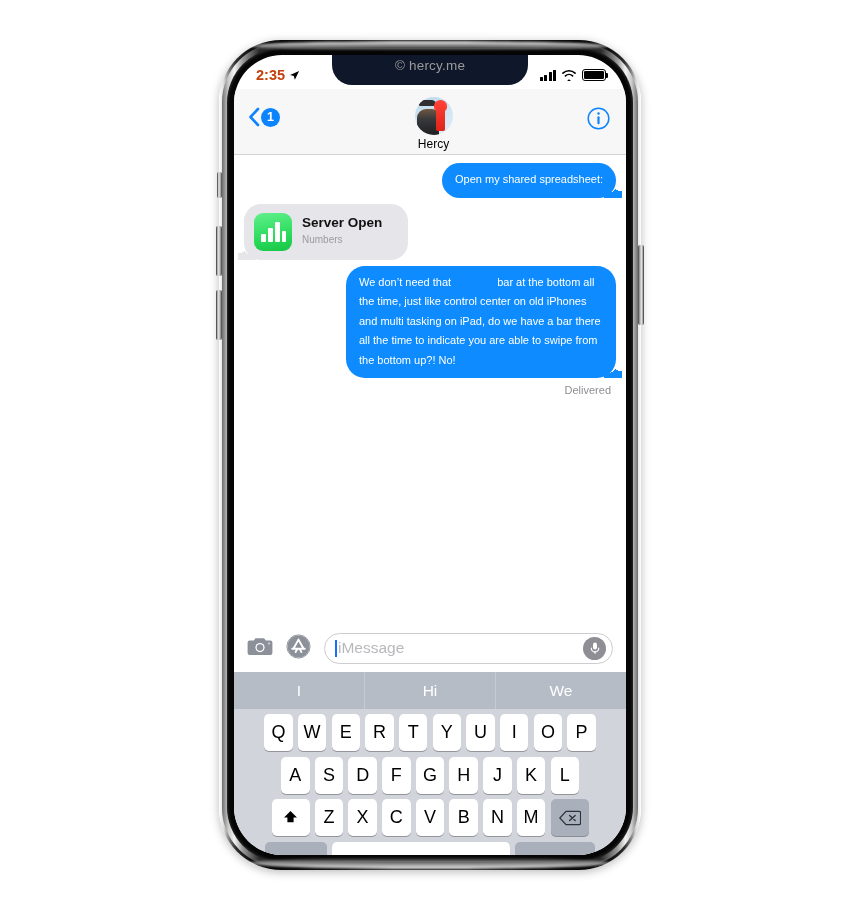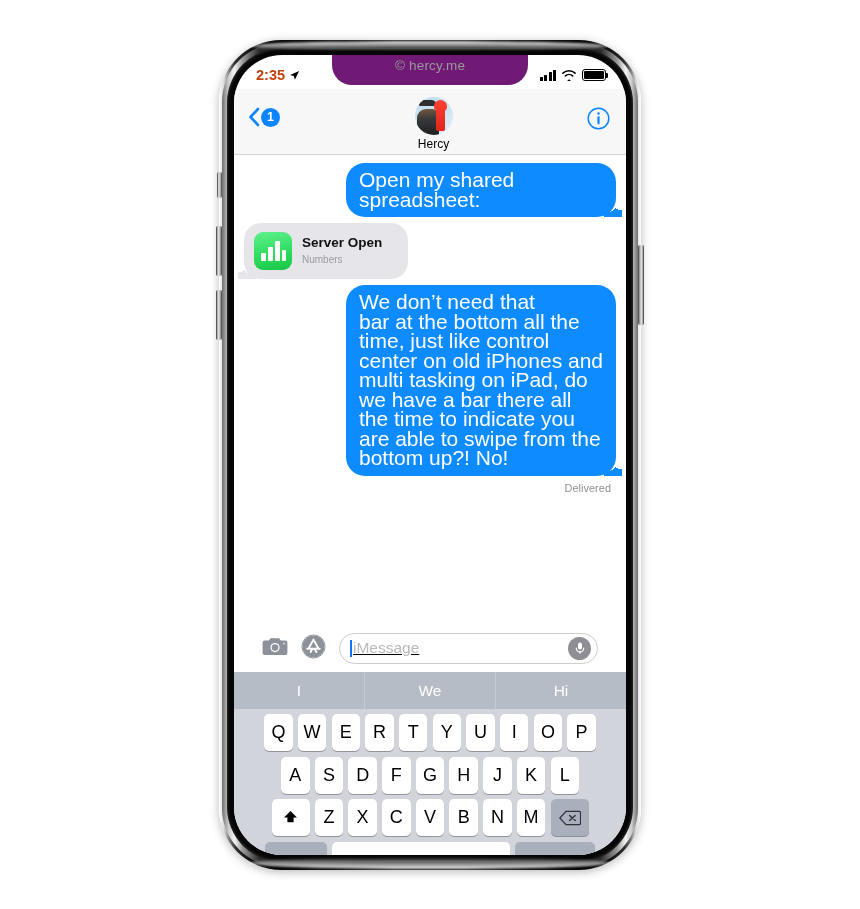--- a/index.html
+++ b/index.html
@@ -73,21 +73,21 @@
     left: 15px; top: 15px; right: 15px; bottom: 15px;
     border-radius: 48px;
     overflow: hidden;
     background: #ffffff;
   }
 
   
   #notch {
     position: absolute; left: 50%; transform: translateX(-50%);
     top: 0; width: 196px; height: 30px;
-    background: #701a75;
+    background: #0f172a;
     border-bottom-left-radius: 20px;
     border-bottom-right-radius: 20px;
     z-index: 40;
     display: flex; align-items: flex-start; justify-content: center;
   }
   #notch .watermark {
     color: #9a9a9a; font-size: 13.5px; letter-spacing: .2px;
     padding-top: 3px; white-space: nowrap;
   }
 
@@ -173,21 +173,21 @@
   }
   .row { display: flex; margin-bottom: 6px; }
   .row.out { justify-content: flex-end; }
   .row.in  { justify-content: flex-start; }
 
   .bubble {
     position: relative;
     max-width: 270px;
     padding: 7px 13px 8px 13px;
     border-radius: 19px;
-    font-size: 21px;
+    font-size: 11px;
     line-height: 19.5px;
     word-wrap: break-word;
   }
   .bubble.blue { background: #0d8bff; color: #fff; }
   .bubble.blue::after {
     content: ""; position: absolute; right: -6px; bottom: 0;
     width: 18px; height: 19px;
     background: radial-gradient(circle at 0% 0%, transparent 0 58%, #0d8bff 58.5% 100%);
     -webkit-mask: radial-gradient(circle at 100% 0%, transparent 0 46%, #000 46.5% 100%);
     mask: radial-gradient(circle at 100% 0%, transparent 0 46%, #000 46.5% 100%);
@@ -233,23 +233,22 @@
     text-align: right; font-size: 11px; color: #8e8e93;
     padding-right: 5px; margin-top: 1px;
   }
   .gap-word { display: inline-block; width: 46px; }
 
   
   #input-bar {
     position: absolute; bottom: 183px; left: 0; right: 0; height: 48px;
     background: #fff;
     display: flex; align-items: center; gap: 13px;
-    padding: 0 28px;
+    padding: 0 13px;
     z-index: 15;
-    text-decoration: underline;
   }
   .icon-btn { cursor: pointer; flex: none; }
   .msg-field {
     flex: 1; height: 31px;
     border: 1.2px solid #cdcdd1; border-radius: 16px;
     display: flex; align-items: center; padding: 0 6px 0 10px;
     position: relative; background: #fff;
   }
   .caret { width: 2px; height: 17px; background: #1a6dff; flex: none; }
   .msg-placeholder { font-size: 15.5px; color: #b9b9bd; margin-left: 1px; flex:1; }
@@ -424,22 +423,22 @@
             <rect x="5.4" y="10.4" width="1.3" height="2.3" fill="#fff"></rect>
           </svg>
         </span>
       </div>
     </div>
 
     <div id="keyboard">
 
       <div id="predict">
         <div class="pred">I</div>
+        <div class="pred">Hi</div>
         <div class="pred">We</div>
-        <div class="pred">Hi</div>
       </div>
 
       <div class="krow r1">
         <div class="key">Q</div>
         <div class="key">W</div>
         <div class="key">E</div>
         <div class="key">R</div>
         <div class="key">T</div>
         <div class="key">Y</div>
         <div class="key">U</div>

